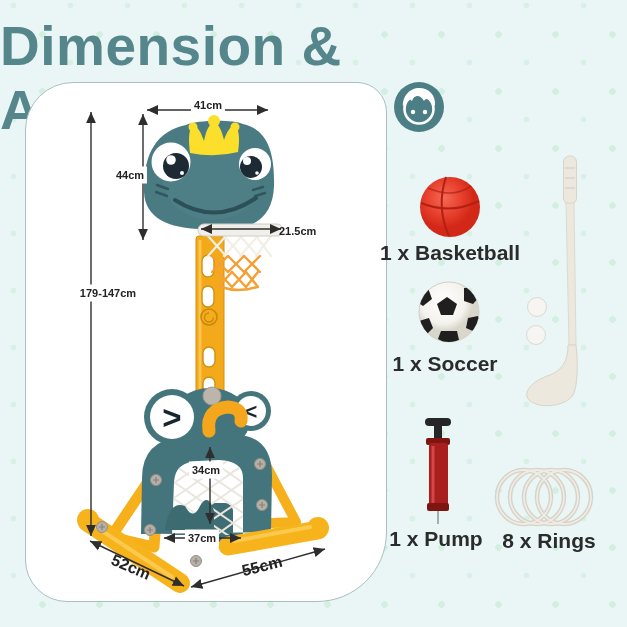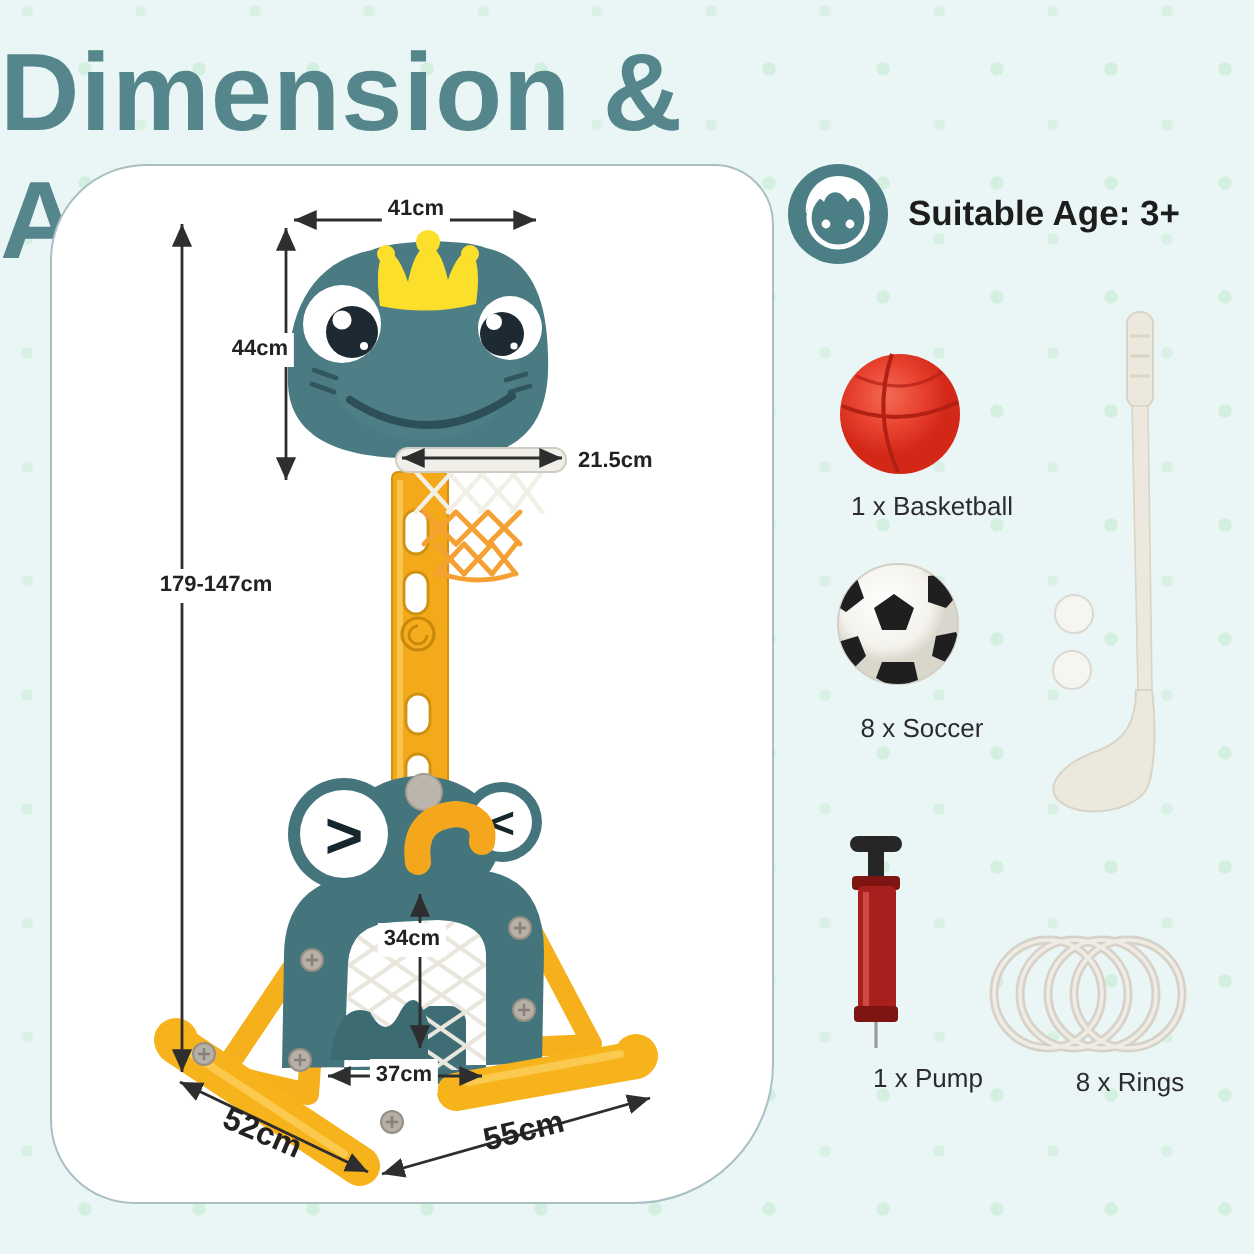--- a/index.html
+++ b/index.html
@@ -19,21 +19,21 @@
     border-radius:48px 30px 70px 42px;}
   .scene{position:absolute;left:0;top:0;z-index:2;}
   .dim-label{position:absolute;z-index:3;transform:translate(-50%,-50%);
     font-size:11px;font-weight:600;color:#222;background:#fff;
     padding:0 3px;white-space:nowrap;line-height:17px;}
   .dim-label.no-bg{background:transparent;}
   .dim-label.rot52{transform:translate(-50%,-50%) rotate(23deg);font-size:16px;}
   .dim-label.rot55{transform:translate(-50%,-50%) rotate(-14deg);font-size:16px;}
   .dim-label.anchor-left{transform:translateY(-50%);}
   .acc-label{position:absolute;z-index:3;transform:translate(-50%,-50%);
-    font-size:13px;font-weight:400;color:#2b2b2b;white-space:nowrap;margin-left:16px;}
+    font-size:21px;font-weight:700;color:#2b2b2b;white-space:nowrap;}
   .age-label{position:absolute;z-index:3;left:454px;top:107px;
     transform:translateY(-50%);font-size:17.5px;font-weight:700;color:#1d1d1d;}
 </style>
 </head>
 <body>
 
 <div class="stage">
 
   <div class="title">Dimension &amp; Accessories</div>
 
@@ -269,27 +269,26 @@
         <circle cx="524" cy="497" r="27"></circle>
           <circle cx="537" cy="497" r="27"></circle>
         <circle cx="551" cy="497" r="27"></circle>
           <circle cx="564" cy="497" r="27"></circle>
       </g>
     </g>
   </svg>
 
   <div class="dim-label" style="left:208px;top:105px">41cm</div>
   <div class="dim-label" style="left:130px;top:175px">44cm</div>
-  <div class="dim-label no-bg anchor-left" style="left:286px;top:231px">21.5cm</div>
+  <div class="dim-label no-bg anchor-left" style="left:276px;top:231px">21.5cm</div>
   <div class="dim-label" style="left:108px;top:293px">179-147cm</div>
   <div class="dim-label" style="left:206px;top:470px">34cm</div>
   <div class="dim-label" style="left:202px;top:538px">37cm</div>
   <div class="dim-label no-bg rot52" style="left:131px;top:567px">52cm</div>
   <div class="dim-label no-bg rot55" style="left:262px;top:566px">55cm</div>
 
-  <div class="age-label">Suitable Age: 3+</div>
 
   <div class="acc-label" style="left:450px;top:253px">1 x Basketball</div>
-  <div class="acc-label" style="left:445px;top:364px">8 x Soccer</div>
-  <div class="acc-label" style="left:448px;top:539px">1 x Pump</div>
+  <div class="acc-label" style="left:445px;top:364px">1 x Soccer</div>
+  <div class="acc-label" style="left:436px;top:539px">1 x Pump</div>
   <div class="acc-label" style="left:549px;top:541px">8 x Rings</div>
 
 </div>
 
 </body></html>

